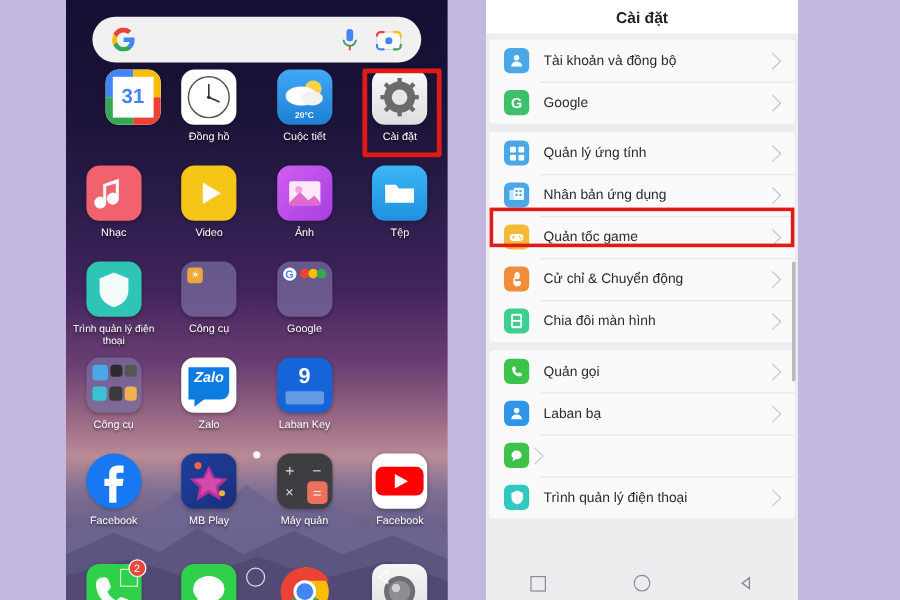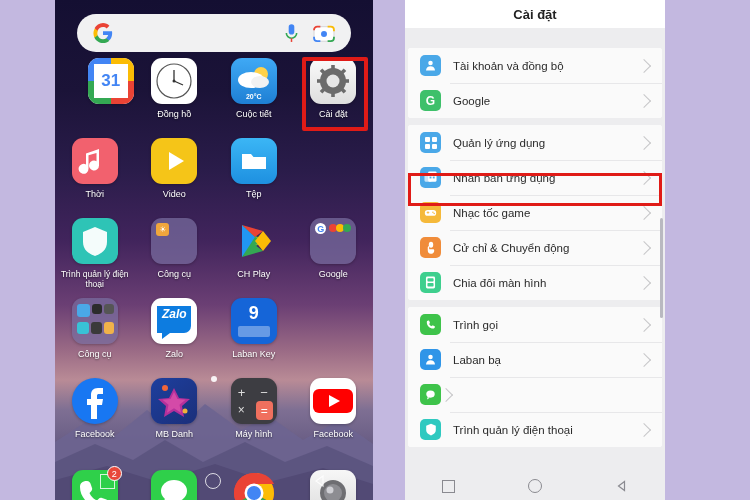--- a/index.html
+++ b/index.html
@@ -57,21 +57,21 @@
   .navbar-l{position:absolute;left:0;bottom:0;width:100%;height:38px;
     display:flex;align-items:center;justify-content:space-around;}
 
   
   .phone-right{
     position:absolute;left:405px;top:0;width:260px;height:500px;
     background:#ededef;overflow:hidden;
   }
   .st-header{height:28px;background:#fff;display:flex;align-items:center;
     justify-content:center;font-size:13px;color:#222;font-weight:bold;}
-  .st-scroll{position:relative;height:444px;padding-top:20px;box-sizing:border-box;}
+  .st-scroll{position:relative;height:444px;padding-top:5px;box-sizing:border-box;}
   .group{background:#fafafa;margin:0 3px 7px 3px;border-radius:3px;overflow:hidden;}
   .srow{display:flex;align-items:center;height:35px;padding:0 10px 0 12px;
     position:relative;background:#fafafa;}
   .srow + .srow::before{content:"";position:absolute;left:42px;right:0;top:0;
     height:1px;background:#e7e7e9;}
   .sicon{width:21px;height:21px;border-radius:5px;flex:0 0 21px;
     display:flex;align-items:center;justify-content:center;position:relative;}
   .stext{margin-left:12px;font-size:11.5px;color:#2b2b2b;flex:1;}
   .chev{width:9px;height:9px;border-right:1.5px solid #c6c6c8;
     border-top:1.5px solid #c6c6c8;transform:rotate(45deg);margin-right:3px;}
@@ -186,29 +186,39 @@
         </div>
       </div>
 
       <div class="row">
         <div class="cell">
           <div class="ico" style="background:#f2616e;">
             <svg viewBox="0 0 46 46">
                 <path d="M27 11v16.5a5 5 0 1 1-2.5-4.3V15l-8 2.2v13.6a5 5 0 1 1-2.5-4.3V15.5L27 11z" fill="#fff"></path>
               </svg>
           </div>
-          <div class="lbl">Thời</div>
+          <div class="lbl">Nhạc</div>
         </div>
         <div class="cell">
           <div class="ico" style="background:#f5c518;">
             <svg viewBox="0 0 46 46">
                 <path d="M18 14 L33 23 L18 32 Z" fill="#fff"></path>
               </svg>
           </div>
           <div class="lbl">Video</div>
+        </div>
+        <div class="cell">
+          <div class="ico" style="background:linear-gradient(135deg,#cf5ef2,#a93ee0);">
+            <svg viewBox="0 0 46 46">
+                <rect x="10" y="13" width="26" height="20" rx="2" fill="#fde9f8"></rect>
+            <circle cx="18" cy="20" r="3" fill="#f5a0e0"></circle>
+            <path d="M10 31 L19 22 L26 29 L31 25 L36 31 L36 33 L10 33 Z" fill="#e06ad0"></path>
+              </svg>
+          </div>
+          <div class="lbl">Ảnh</div>
         </div>
         <div class="cell">
           <div class="ico" style="background:linear-gradient(180deg,#3bb6f5,#1e90e0);">
             <svg viewBox="0 0 46 46">
                 <path d="M11 16h9l2.5 3H35v12H11z" fill="#fff"></path>
               </svg>
           </div>
           <div class="lbl">Tệp</div>
         </div>
       </div>
@@ -222,34 +232,20 @@
           </div>
           <div class="lbl two">Trình quản lý điện thoại</div>
         </div>
         <div class="cell">
           <div class="ico" style="background:rgba(120,110,160,.72);">
             <div style="position:absolute;left:5px;top:5px;width:13px;height:13px;border-radius:3px;background:#f0a63c;"></div>
             <div style="position:absolute;left:5px;top:5px;width:13px;height:13px;border-radius:3px;
                         display:flex;align-items:center;justify-content:center;color:#fff;font-size:8px;">☀</div>
           </div>
           <div class="lbl">Công cụ</div>
-        </div>
-        <div class="cell">
-          <div class="ico" style="background:transparent;box-shadow:none;">
-            <svg viewBox="0 0 46 46">
-              <path d="M11 7 L32 23 L11 39 Z" fill="#34a853"></path>
-              <path d="M11 7 L32 23 L11 39 Z" fill="#4285F4" opacity="0"></path>
-              <path d="M11 7 L24 19 L11 39 Z" fill="#2196f3"></path>
-              <path d="M11 39 L24 27 L32 33 Z" fill="#34a853"></path>
-              <path d="M11 7 L24 19 L32 13 Z" fill="#ea4335"></path>
-              <path d="M24 19 L38 23 L24 27 L32 23 Z" fill="#fbbc05"></path>
-              <path d="M32 13 L40 23 L32 33 L24 23 Z" fill="#fbbc05"></path>
-            </svg>
-          </div>
-          <div class="lbl">CH Play</div>
         </div>
         <div class="cell">
           <div class="ico" style="background:rgba(120,110,160,.72);">
             <div style="position:absolute;left:5px;top:5px;width:11px;height:11px;border-radius:50%;
                         background:#fff;color:#4285F4;font-size:9px;display:flex;
                         align-items:center;justify-content:center;font-weight:bold;">G</div>
             <div style="position:absolute;left:19px;top:6px;width:8px;height:8px;border-radius:50%;background:#ea4335;"></div>
             <div style="position:absolute;left:26px;top:6px;width:8px;height:8px;border-radius:50%;background:#fbbc05;"></div>
             <div style="position:absolute;left:33px;top:6px;width:8px;height:8px;border-radius:50%;background:#34a853;"></div>
           </div>
@@ -301,32 +297,32 @@
         </div>
         <div class="cell">
           <div class="ico" style="background:linear-gradient(140deg,#1d3f9e,#1b2f7a);">
             <svg viewBox="0 0 46 46">
               <path d="M23 10 l5 10 11 1 -8 7 2 11 -10-6 -10 6 2-11 -8-7 11-1z" fill="#b5309b"></path>
               <path d="M23 14 l3.5 7 8 .7 -6 5 1.5 8 -7-4.5 -7 4.5 1.5-8 -6-5 8-.7z" fill="#d44aa8"></path>
               <circle cx="14" cy="10" r="3" fill="#f0663a"></circle>
               <circle cx="34" cy="33" r="2.5" fill="#f0b23a"></circle>
             </svg>
           </div>
-          <div class="lbl">MB Danh</div>
+          <div class="lbl">MB Play</div>
         </div>
         <div class="cell">
           <div class="ico" style="background:#3d3d42;">
             <div style="position:absolute;left:7px;top:7px;color:#ddd;font-size:13px;">+</div>
             <div style="position:absolute;right:9px;top:7px;color:#ddd;font-size:13px;">−</div>
             <div style="position:absolute;left:7px;bottom:7px;color:#ddd;font-size:12px;">×</div>
             <div style="position:absolute;right:4px;bottom:4px;width:17px;height:19px;border-radius:4px;
                         background:#f0705e;color:#fff;font-size:12px;display:flex;
                         align-items:center;justify-content:center;">=</div>
           </div>
-          <div class="lbl">Máy hình</div>
+          <div class="lbl">Máy quản</div>
         </div>
         <div class="cell">
           <div class="ico" style="background:#fff;">
             <svg viewBox="0 0 46 46">
                 <rect x="3" y="11" width="40" height="24" rx="6" fill="#ff0000"></rect>
             <path d="M19 17 L30 23 L19 29 Z" fill="#fff"></path>
               </svg>
           </div>
           <div class="lbl">Facebook</div>
         </div>
@@ -425,21 +421,21 @@
       <div class="group">
         <div class="srow">
           <div class="sicon" style="background:#4aa8e8;">
             <svg width="12" height="12" viewBox="0 0 12 12">
               <rect x="0" y="0" width="5" height="5" rx="1" fill="#fff"></rect>
                 <rect x="7" y="0" width="5" height="5" rx="1" fill="#fff"></rect>
               <rect x="0" y="7" width="5" height="5" rx="1" fill="#fff"></rect>
                 <rect x="7" y="7" width="5" height="5" rx="1" fill="#fff"></rect>
             </svg>
           </div>
-          <div class="stext">Quản lý ứng dụng</div>
+          <div class="stext">Quản lý ứng tính</div>
           <div class="chev"></div>
         </div>
         <div class="srow">
           <div class="sicon" style="background:#4aa8e8;">
             <svg width="13" height="13" viewBox="0 0 14 14">
               <rect x="0.5" y="2.5" width="8" height="9" rx="1.2" fill="#fff" opacity=".7"></rect>
               <rect x="4.5" y="0.5" width="9" height="11" rx="1.2" fill="#fff"></rect>
               <rect x="6" y="2.5" width="2" height="2" fill="#4aa8e8"></rect>
               <rect x="9.5" y="2.5" width="2" height="2" fill="#4aa8e8"></rect>
               <rect x="6" y="6" width="2" height="2" fill="#4aa8e8"></rect>
@@ -452,21 +448,21 @@
         <div class="srow">
           <div class="sicon" style="background:#f5b93a;">
             <svg width="13" height="13" viewBox="0 0 16 16">
               <rect x="1" y="5" width="14" height="7" rx="3.5" fill="#fff"></rect>
               <rect x="3.3" y="7.6" width="3.2" height="1" fill="#f5b93a"></rect>
               <rect x="4.4" y="6.5" width="1" height="3.2" fill="#f5b93a"></rect>
               <circle cx="11" cy="7.6" r="0.9" fill="#f5b93a"></circle>
                 <circle cx="12.5" cy="9.3" r="0.9" fill="#f5b93a"></circle>
             </svg>
           </div>
-          <div class="stext">Nhạc tốc game</div>
+          <div class="stext">Quản tốc game</div>
           <div class="chev"></div>
         </div>
         <div class="srow">
           <div class="sicon" style="background:#f08c3a;">
             <svg width="12" height="13" viewBox="0 0 12 14">
               <ellipse cx="6" cy="4" rx="2.4" ry="3.2" fill="#fff"></ellipse>
               <path d="M2.5 7c0-1 .8-1.5 1.5-1.2V9l4-0c1 0 1.5.6 1.5 1.4 0 2-1.6 3.4-3.8 3.4S2.5 12 2.5 10z" fill="#fff"></path>
             </svg>
           </div>
           <div class="stext">Cử chỉ &amp; Chuyển động</div>
@@ -485,21 +481,21 @@
         </div>
       </div>
 
       <div class="group">
         <div class="srow">
           <div class="sicon" style="background:#3ec34a;">
             <svg width="12" height="12" viewBox="0 0 16 16">
                 <path d="M4.5 2c.8 0 1.2.4 1.6 1.6l.4 1.1c.2.6 0 1-.4 1.4l-.6.6c.6 1.4 1.6 2.4 3 3l.6-.6c.4-.4.8-.6 1.4-.4l1.1.4c1.2.4 1.6.8 1.6 1.6 0 1.2-1 2-2.4 2-4.4 0-8.4-4-8.4-8.4C2.4 3 3.2 2 4.5 2z" fill="#fff"></path>
               </svg>
           </div>
-          <div class="stext">Trình gọi</div>
+          <div class="stext">Quản gọi</div>
           <div class="chev"></div>
         </div>
         <div class="srow">
           <div class="sicon" style="background:#2f95e8;">
             <svg width="13" height="13" viewBox="0 0 16 16">
                 <circle cx="8" cy="5" r="2.8" fill="#fff"></circle>
             <path d="M2.5 14c0-3 2.5-5 5.5-5s5.5 2 5.5 5z" fill="#fff"></path>
               </svg>
           </div>
           <div class="stext">Laban bạ</div>

